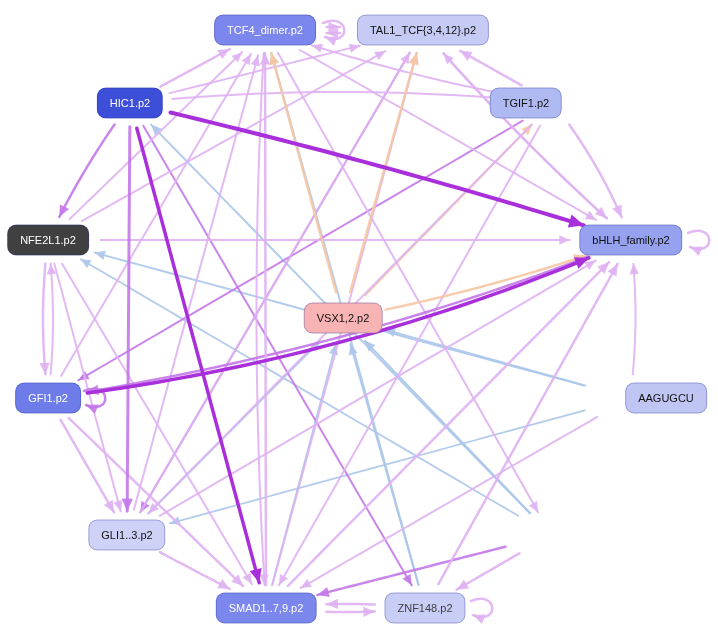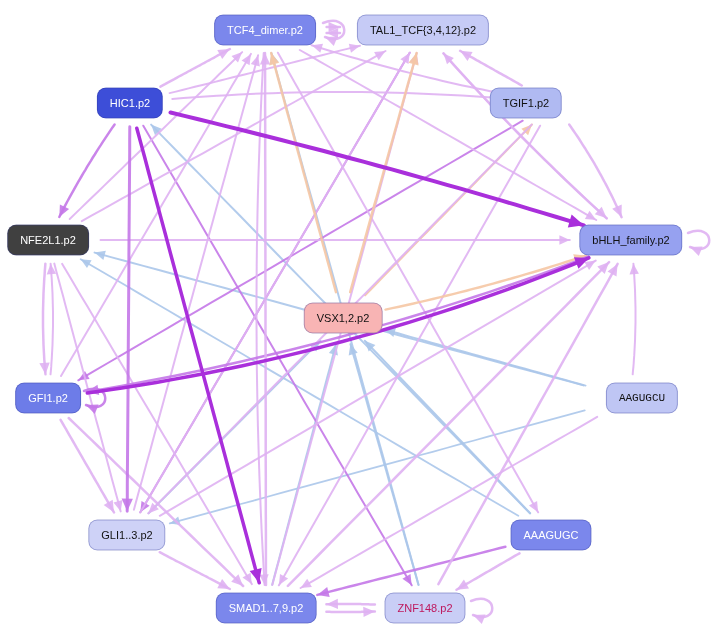--- a/index.html
+++ b/index.html
@@ -156,18 +156,17 @@
     </svg>
 
   <div class="node" style="left: 265px; top: 30px; background: rgb(123, 135, 236); color: rgb(255, 255, 255);"><span class="node-label">TCF4_dimer.p2</span></div>
   <div class="node" style="left: 423px; top: 30px; background: rgb(198, 203, 246); color: rgb(17, 17, 17);"><span class="node-label">TAL1_TCF{3,4,12}.p2</span></div>
   <div class="node" style="left: 130px; top: 103px; background: rgb(61, 78, 216); color: rgb(255, 255, 255);"><span class="node-label">HIC1.p2</span></div>
   <div class="node" style="left: 526px; top: 103px; background: rgb(176, 186, 242); color: rgb(17, 17, 17);"><span class="node-label">TGIF1.p2</span></div>
   <div class="node" style="left: 48px; top: 240px; background: #404040; color: rgb(255, 255, 255);"><span class="node-label">NFE2L1.p2</span></div>
   <div class="node" style="left: 631px; top: 240px; background: rgb(150, 161, 240); color: rgb(17, 17, 17);"><span class="node-label">bHLH_family.p2</span></div>
   <div class="node" style="left: 343px; top: 318px; background: rgb(248, 180, 180); color: rgb(17, 17, 17);"><span class="node-label">VSX1,2.p2</span></div>
   <div class="node" style="left: 48px; top: 398px; background: rgb(109, 124, 232); color: rgb(255, 255, 255);"><span class="node-label">GFI1.p2</span></div>
-  <div class="node" style="left: 642px; top: 398px; background: rgb(191, 198, 244); color: rgb(17, 17, 17); font-family: Liberation Mono, monospace;"><span class="node-label">AAGUGCU</span></div>
+  <div class="node" style="left: 666px; top: 398px; background: rgb(191, 198, 244); color: rgb(17, 17, 17);"><span class="node-label">AAGUGCU</span></div>
   <div class="node" style="left: 127px; top: 535px; background: rgb(206, 210, 247); color: rgb(17, 17, 17);"><span class="node-label">GLI1..3.p2</span></div>
-  <div class="node" style="left: 551px; top: 535px; background: rgb(123, 135, 236); color: rgb(255, 255, 255);"><span class="node-label">AAAGUGC</span></div>
   <div class="node" style="left: 266px; top: 608px; background: rgb(123, 135, 236); color: rgb(255, 255, 255);"><span class="node-label">SMAD1..7,9.p2</span></div>
-  <div class="node" style="left: 425px; top: 608px; background: rgb(201, 206, 246); color: #be185d;"><span class="node-label">ZNF148.p2</span></div>
+  <div class="node" style="left: 425px; top: 608px; background: rgb(201, 206, 246); color: #404040;"><span class="node-label">ZNF148.p2</span></div>
 </div>
 
 </body></html>

